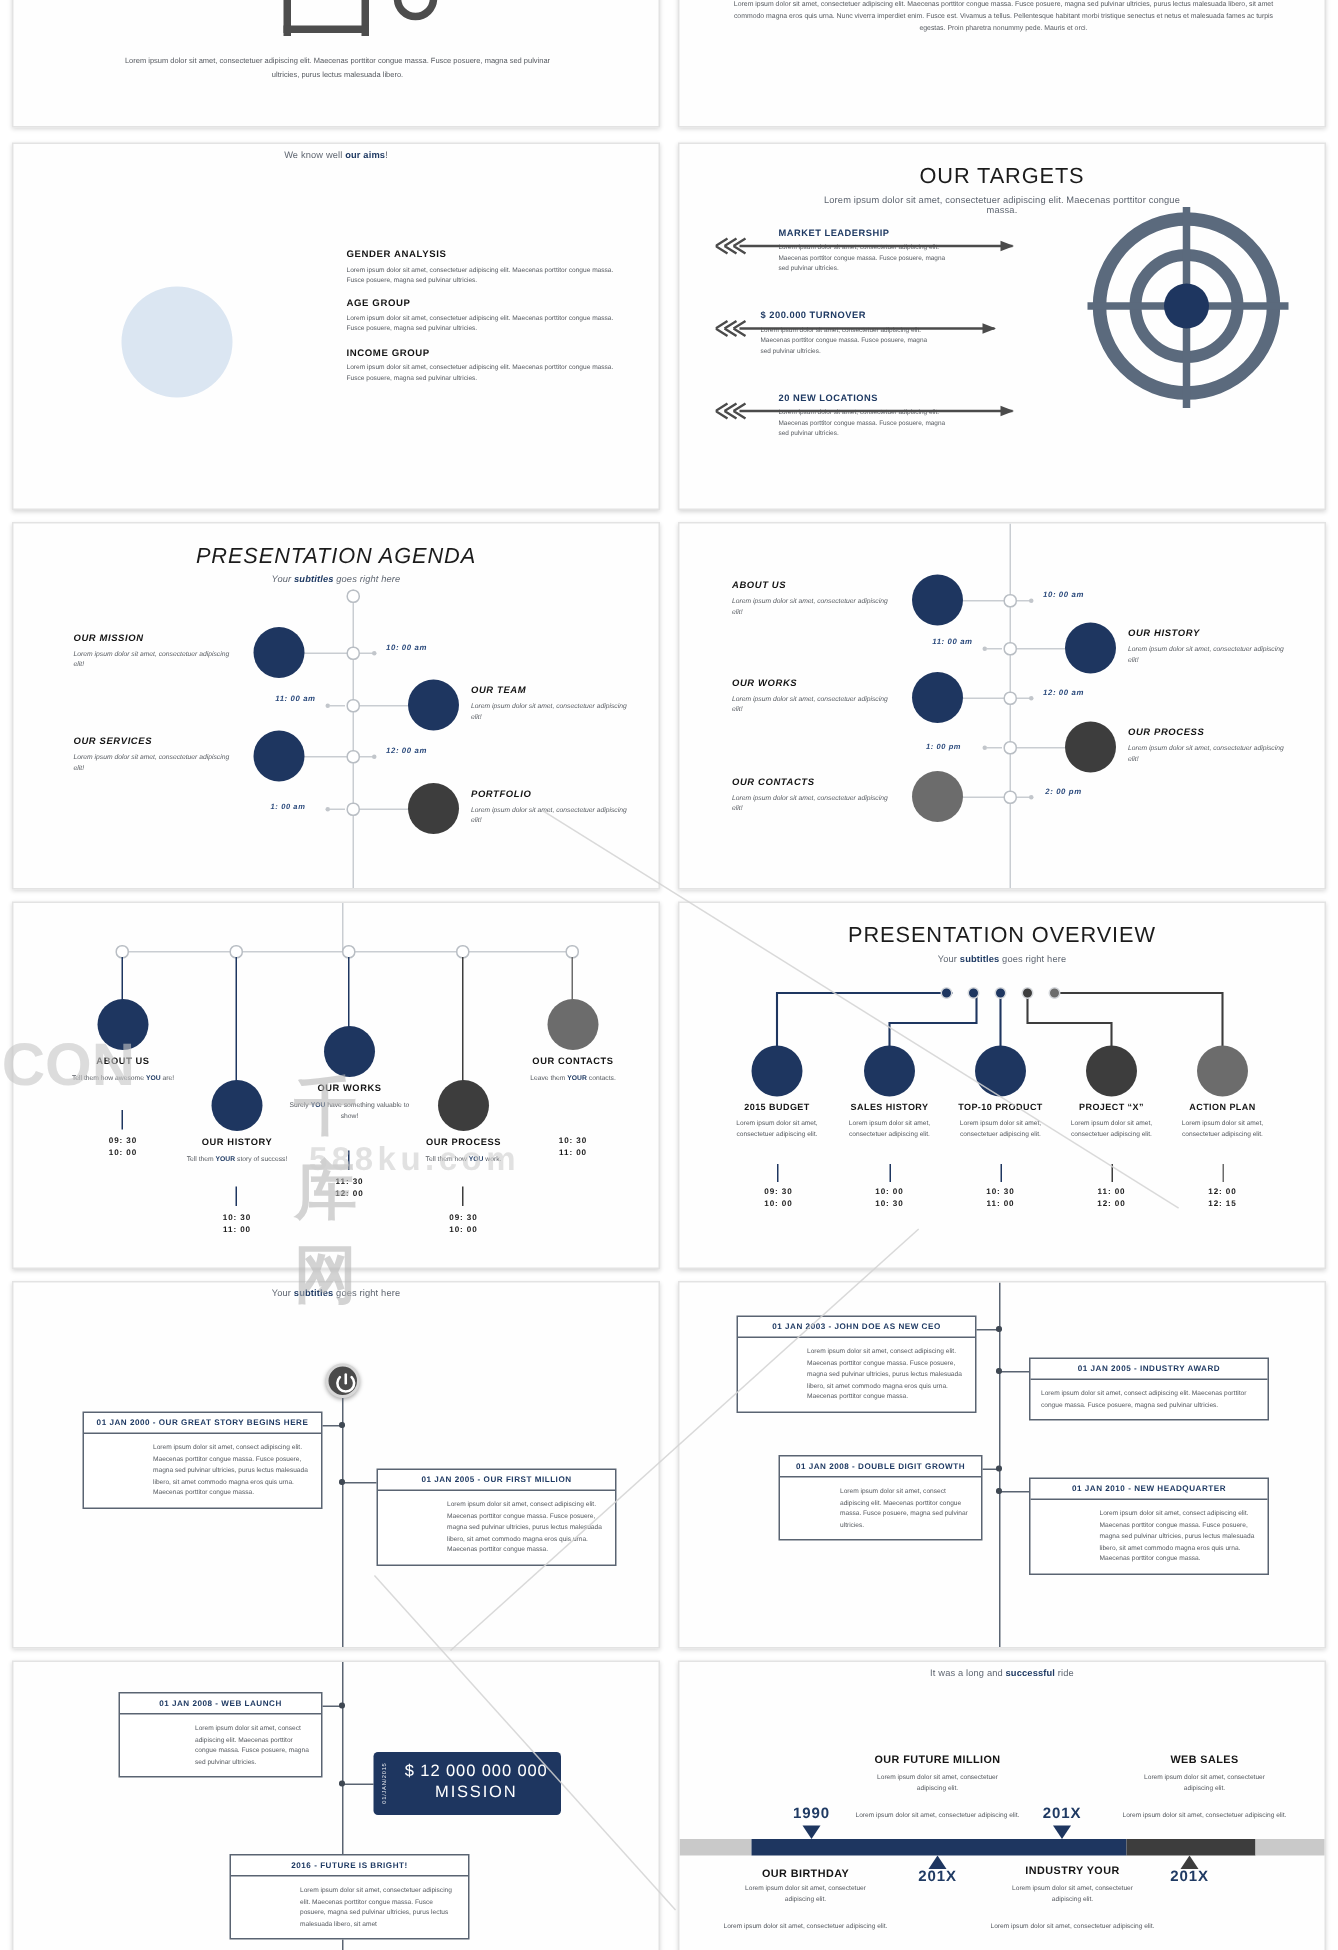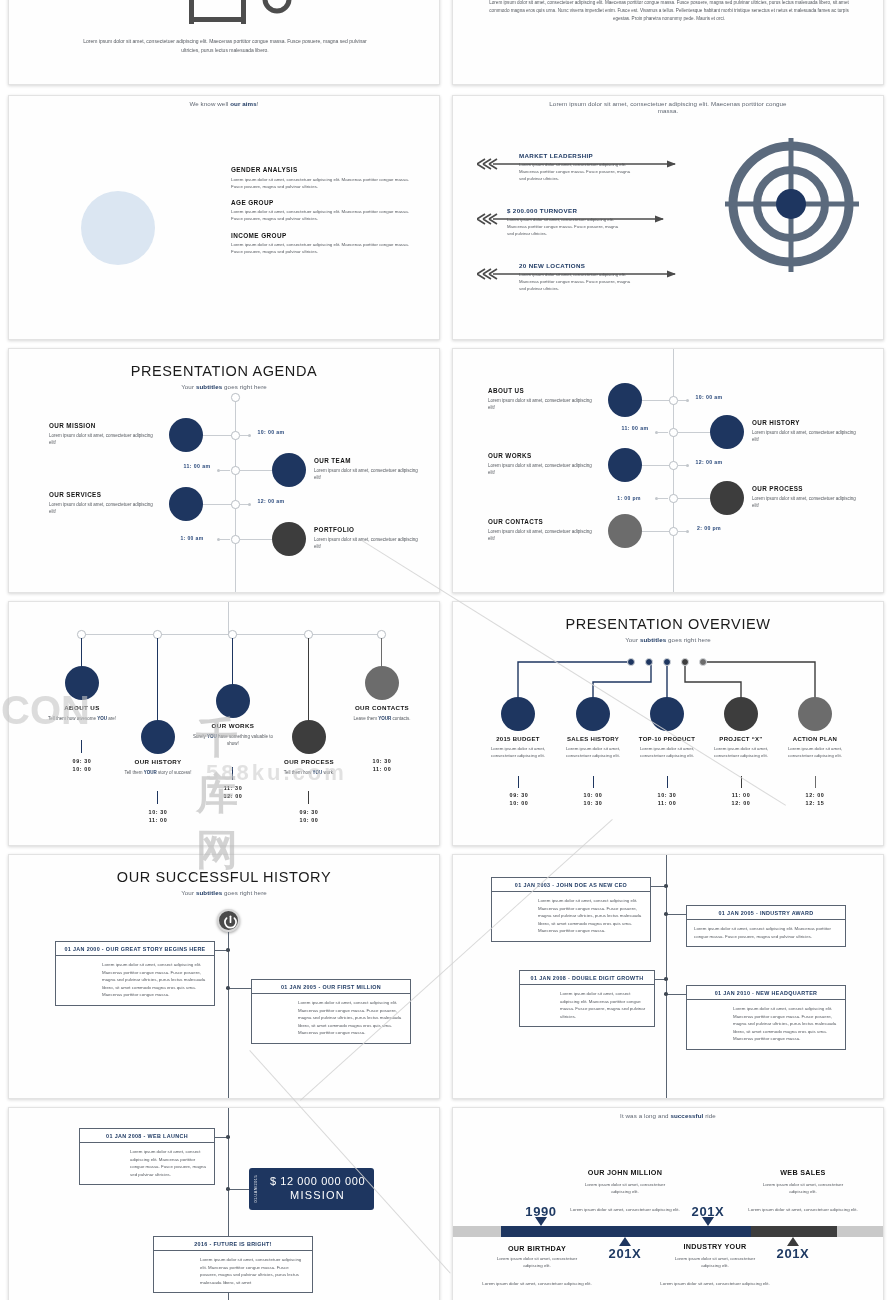--- a/index.html
+++ b/index.html
@@ -16,21 +16,21 @@
     position: absolute;
     background: #fefefe;
     border: 1px solid #e3e3e3;
     box-shadow: 0 1px 3px rgba(0,0,0,0.16);
     overflow: hidden;
   }
   .col-l { left: 8px;  width: 432px; }
   .col-r { left: 452px; width: 432px; }
   .row0 { top: -160px; height: 245px; }
   .row1 { top: 95px;   height: 245px; }
-  .row2 { top: 348px;  height: 245px; }
+  .row2 { top: 348px;  height: 245px; font-style: italic; }
   .row3 { top: 601px;  height: 245px; }
   .row4 { top: 854px;  height: 245px; }
   .row5 { top: 1107px; height: 245px; }
 
   
   .s-title {
     text-align: center;
     font-size: 14.5px;
     letter-spacing: 0.6px;
     color: #1b1b1b;
@@ -134,21 +134,21 @@
   }
   .badge .vert {
     writing-mode: vertical-rl; transform: rotate(180deg);
     font-size: 3.8px; letter-spacing: .5px; margin: 0 3px 0 5px; opacity: .92;
   }
   .badge .big { font-size: 11px; letter-spacing: .6px; line-height: 1.25; }
   .badge .sm { font-size: 11px; letter-spacing: 1.2px; line-height: 1.25; }
 
   
   .ct-bar { position: absolute; height: 11px; }
-  .ct-year { position: absolute; width: 50px; text-align: center; font-size: 13px; font-weight: 700; color: #1f3a63; letter-spacing: .6px;}
+  .ct-year { position: absolute; width: 50px; text-align: center; font-size: 10px; font-weight: 700; color: #1f3a63; letter-spacing: .6px;}
   .ct-head { position: absolute; width: 120px; text-align: center; font-size: 7.2px; font-weight: 700; color: #141414; letter-spacing: .3px;}
   .ct-p1 { position: absolute; width: 86px; text-align: center; font-size: 4.4px; color: #55595f; line-height: 1.6;}
   .ct-p2 { position: absolute; width: 120px; text-align: center; font-size: 4.4px; color: #55595f; line-height: 1.6;}
   .ct-tri { position: absolute; width: 0; height: 0; }
 
   
   .wm { position: absolute; pointer-events: none; }
   .wm-line { position: absolute; background: #d2d2d2; transform-origin: 0 0; height: 1px; opacity: .85;}
   .wm-logo { position: absolute; color: #b7b7b7; font-weight: 700; opacity: .6;}
 </style>
@@ -189,20 +189,21 @@
       <div class="p">Lorem ipsum dolor sit amet, consectetuer adipiscing elit. Maecenas porttitor congue massa. Fusce posuere, magna sed pulvinar ultricies.</div>
     </div>
     <div class="tm-item">
       <div class="h">INCOME GROUP</div>
       <div class="p">Lorem ipsum dolor sit amet, consectetuer adipiscing elit. Maecenas porttitor congue massa. Fusce posuere, magna sed pulvinar ultricies.</div>
     </div>
   </div>
 </div>
 
 <div class="slide col-r row1">
+  <div class="s-title">OUR TARGETS</div>
   <div class="s-sub" style="padding:0 88px;">Lorem ipsum dolor sit amet, consectetuer adipiscing elit. Maecenas porttitor congue massa.</div>
 
   <div class="arrow-row" style="top:56px;">
     <svg class="arrow-svg" width="240" height="12" viewBox="0 0 240 12">
       <g stroke="#4b4b4b" stroke-width="1.6" fill="none">
         <path d="M0 6 L8 1 M0 6 L8 11 M6 6 L14 1 M6 6 L14 11 M12 6 L20 1 M12 6 L20 11"></path>
         <path d="M16 6 L198 6"></path>
         <path d="M190 2.5 L199 6 L190 9.5" fill="#4b4b4b" stroke="none"></path>
       </g>
     </svg>
@@ -490,21 +491,20 @@
 10: 30</div>
   <div class="ov-time" style="left:184px; top:189px; white-space:pre-line;">10: 30
 11: 00</div>
   <div class="ov-time" style="left:258px; top:189px; white-space:pre-line;">11: 00
 12: 00</div>
   <div class="ov-time" style="left:332px; top:189px; white-space:pre-line;">12: 00
 12: 15</div>
 </div>
 
 <div class="slide col-l row4">
-  <div class="s-title">OUR SUCCESSFUL HISTORY</div>
   <div class="s-sub">
     <span>Your </span><b>subtitles</b><span> goes right here</span>
   </div>
 
   <div class="pwr" style="left:208px; top:54px;">
     <svg width="23" height="23" viewBox="0 0 23 23">
       <path d="M11.5 5.3 L11.5 11.2" stroke="#ffffff" stroke-width="1.7" stroke-linecap="round" fill="none"></path>
       <path d="M7.6 7.1 A5.6 5.6 0 1 0 15.4 7.1" stroke="#ffffff" stroke-width="1.7" fill="none" stroke-linecap="round"></path>
     </svg>
   </div>
@@ -592,21 +592,21 @@
   <div class="ct-bar" style="left:48px; top:118px; width:250px; background:#1e3660;"></div>
   <div class="ct-bar" style="left:298px; top:118px; width:86px; background:#3d3d3d;"></div>
   <div class="ct-bar" style="left:384px; top:118px; width:48px; background:#c9c9c9;"></div>
 
   <div class="ct-tri" style="left:82px; top:109px; border-left:6px solid transparent; border-right:6px solid transparent; border-top:9px solid #1e3660;"></div>
   <div class="ct-tri" style="left:249px; top:109px; border-left:6px solid transparent; border-right:6px solid transparent; border-top:9px solid #1e3660;"></div>
 
   <div class="ct-year" style="left:63px; top:96px;">1990</div>
   <div class="ct-year" style="left:230px; top:96px;">201X</div>
 
-  <div class="ct-head" style="left:112px; top:60px;">OUR JOHN MILLION</div>
+  <div class="ct-head" style="left:112px; top:60px;">OUR FUTURE MILLION</div>
   <div class="ct-p1" style="left:129px; top:73px;">Lorem ipsum dolor sit amet, consectetuer adipiscing elit.</div>
   <div class="ct-p2" style="left:112px; top:98px;">Lorem ipsum dolor sit amet, consectetuer adipiscing elit.</div>
 
   <div class="ct-head" style="left:290px; top:60px;">WEB SALES</div>
   <div class="ct-p1" style="left:307px; top:73px;">Lorem ipsum dolor sit amet, consectetuer adipiscing elit.</div>
   <div class="ct-p2" style="left:290px; top:98px;">Lorem ipsum dolor sit amet, consectetuer adipiscing elit.</div>
 
   <div class="ct-tri" style="left:166px; top:129px; border-left:6px solid transparent; border-right:6px solid transparent; border-bottom:9px solid #1e3660;"></div>
   <div class="ct-tri" style="left:334px; top:129px; border-left:6px solid transparent; border-right:6px solid transparent; border-bottom:9px solid #3d3d3d;"></div>
 

